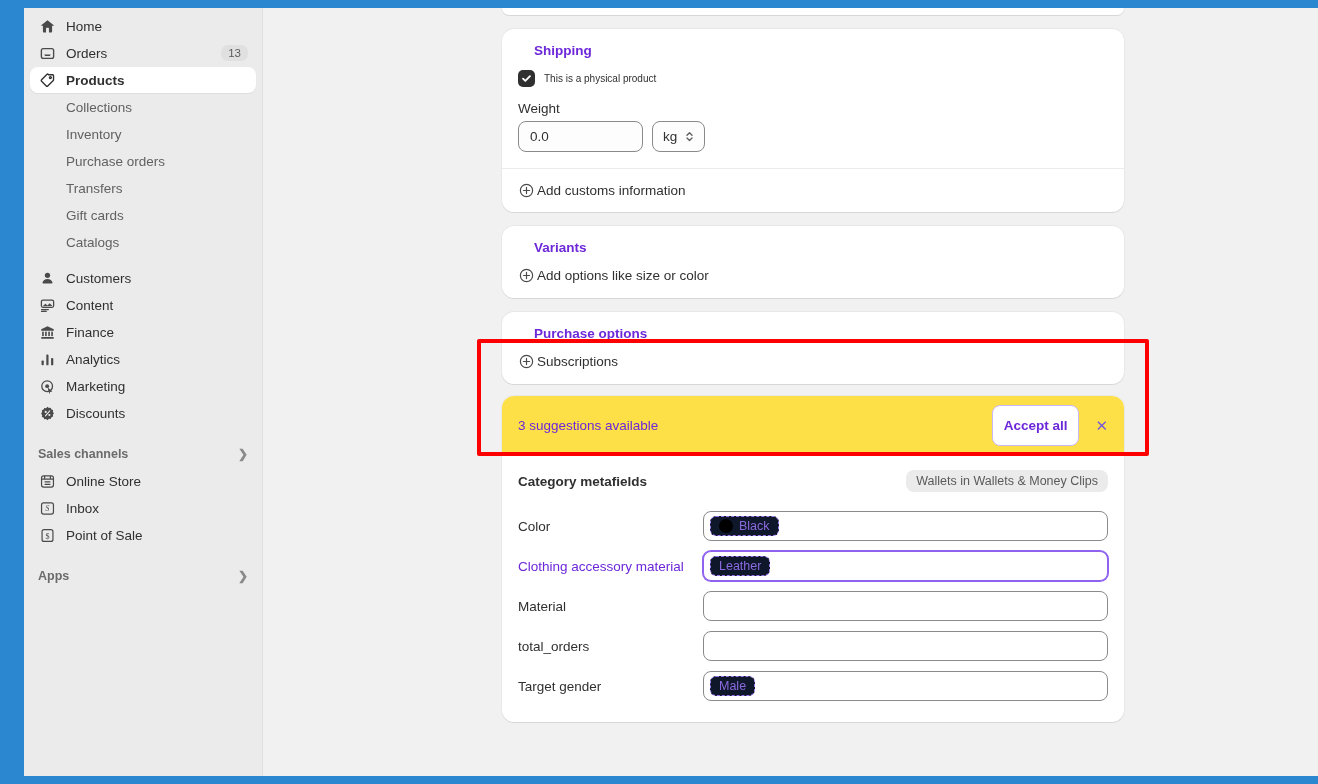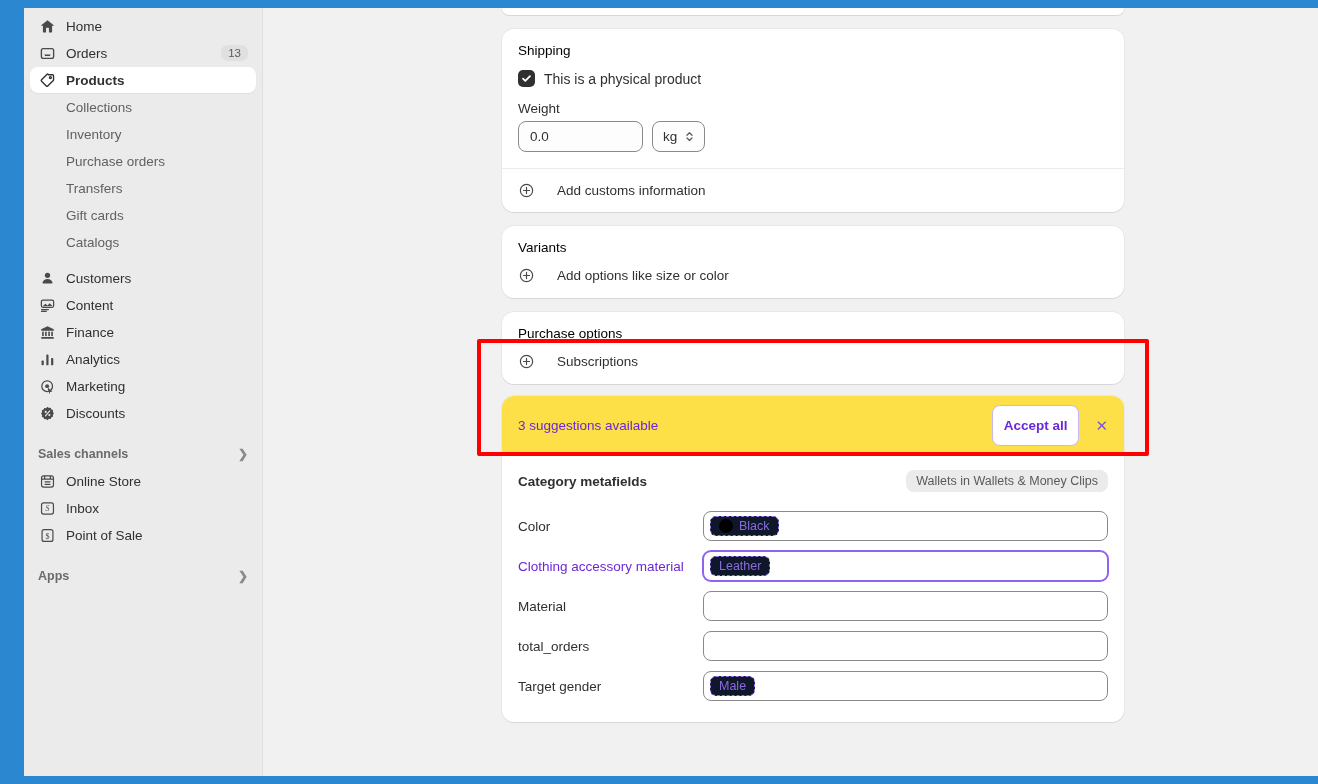--- a/index.html
+++ b/index.html
@@ -57,48 +57,48 @@
   .col{
     position:absolute;left:238px;top:0;width:622px;
   }
   .card{
     background:#fff;border-radius:12px;
     box-shadow:0 1px 0 rgba(0,0,0,.07), 0 0 0 1px rgba(0,0,0,.035);
     margin-bottom:14px;
   }
   .card-stub{height:7px;border-radius:0 0 12px 12px;margin-bottom:14px;}
   .card-pad{padding:14px 16px 16px 16px;}
-  .card-title{font-size:13.5px;font-weight:400;color:#000000;margin:0 0 12px 0;}
+  .card-title{font-size:13.5px;font-weight:700;color:#6d28d9;margin:0 0 12px 16px;}
 
   .checkrow{display:flex;align-items:center;gap:9px;margin-bottom:14px;}
   .checkbox{
     width:17px;height:17px;border-radius:5px;background:#303030;
     display:flex;align-items:center;justify-content:center;flex:0 0 17px;cursor:pointer;
   }
   .checkbox svg{display:block;}
-  .checklabel{font-size:14px;color:#303030;}
+  .checklabel{font-size:10px;color:#303030;}
 
   .field-label{font-size:13.5px;color:#303030;margin-bottom:5px;}
   .wrow{display:flex;gap:9px;align-items:center;}
   .tinput{
     width:125px;height:31px;box-sizing:border-box;
     border:1px solid #8a8a8a;border-radius:8px;background:#fdfdfd;
     padding:0 11px;font-size:13.5px;color:#303030;
     font-family:"Liberation Sans",sans-serif;outline:none;
   }
   .selbox{
     height:31px;box-sizing:border-box;display:flex;align-items:center;gap:8px;
     border:1px solid #8a8a8a;border-radius:8px;background:#fdfdfd;
     padding:0 10px;font-size:13.5px;color:#303030;cursor:pointer;
   }
   .updown{display:flex;flex-direction:column;line-height:5px;font-size:9px;color:#5a5a5a;}
 
   .divider{height:1px;background:#ebebeb;}
   .plusrow{
-    display:flex;align-items:center;gap:22px;
+    display:flex;align-items:center;gap:2px;
     padding:13px 16px;font-size:13.5px;color:#303030;cursor:pointer;
   }
   .plusrow.inner{padding:0;}
   .plus-ico{width:17px;height:17px;flex:0 0 17px;color:#4a4a4a;}
   .plus-ico svg{display:block;}
 
   
   .redbox{
     position:absolute;border:4px solid #fe0000;border-radius:2px;
     pointer-events:none;

